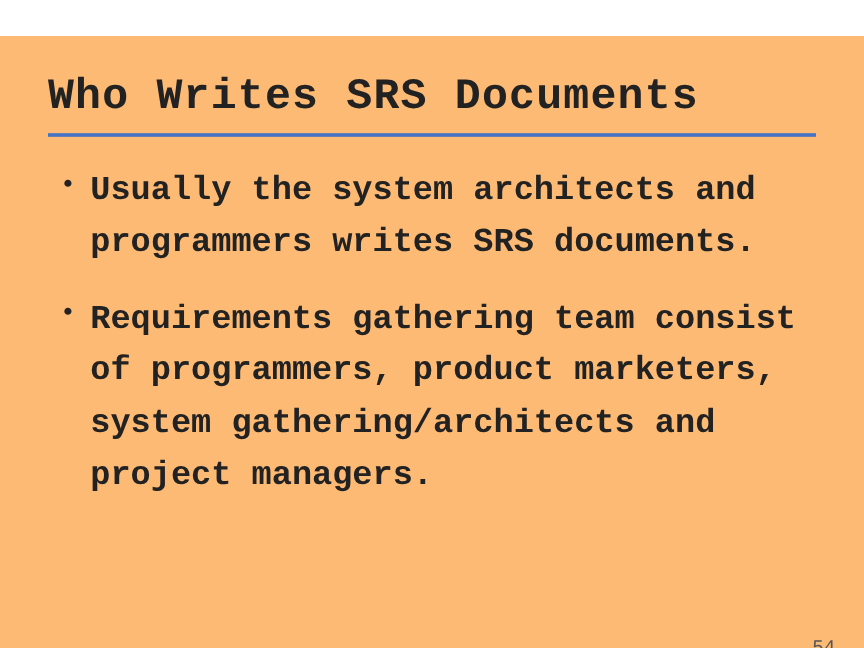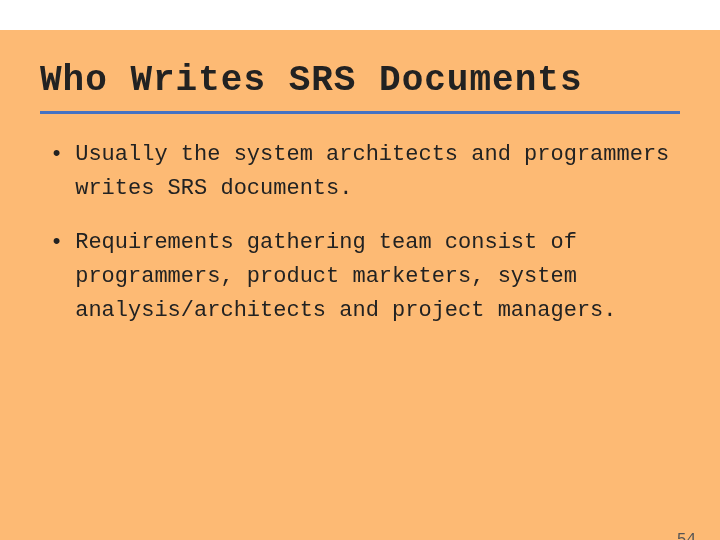--- a/index.html
+++ b/index.html
@@ -59,24 +59,25 @@
     .bullet-dot {
       font-size: 22px;
       margin-right: 12px;
       margin-top: 0px;
       flex-shrink: 0;
       color: #222222;
     }
 
     .bullet-text {
       flex: 1;
-      font-size: 22px;
+      font-size: 28px;
       font-family: 'Courier New', Courier, monospace;
       color: #222222;
       line-height: 1.55;
+      font-weight: bold;
     }
 
     .page-number {
       position: absolute;
       bottom: 21px;
       right: 24px;
       font-size: 16px;
       color: #555555;
       font-family: 'Courier New', Courier, monospace;
     }
@@ -97,21 +98,21 @@
       <span class="bullet-text">Usually the system architects
 and programmers writes SRS
 documents.</span>
     </div>
 
     <div class="bullet-item">
       <span class="bullet-dot">•</span>
       <span class="bullet-text">Requirements gathering team
 consist of programmers, product
 marketers, system
-analysis/architects and project
+gathering/architects and project
 managers.</span>
     </div>
 
   </div>
 
   <div class="page-number">54</div>
 
 </div>
 
 </body></html>

